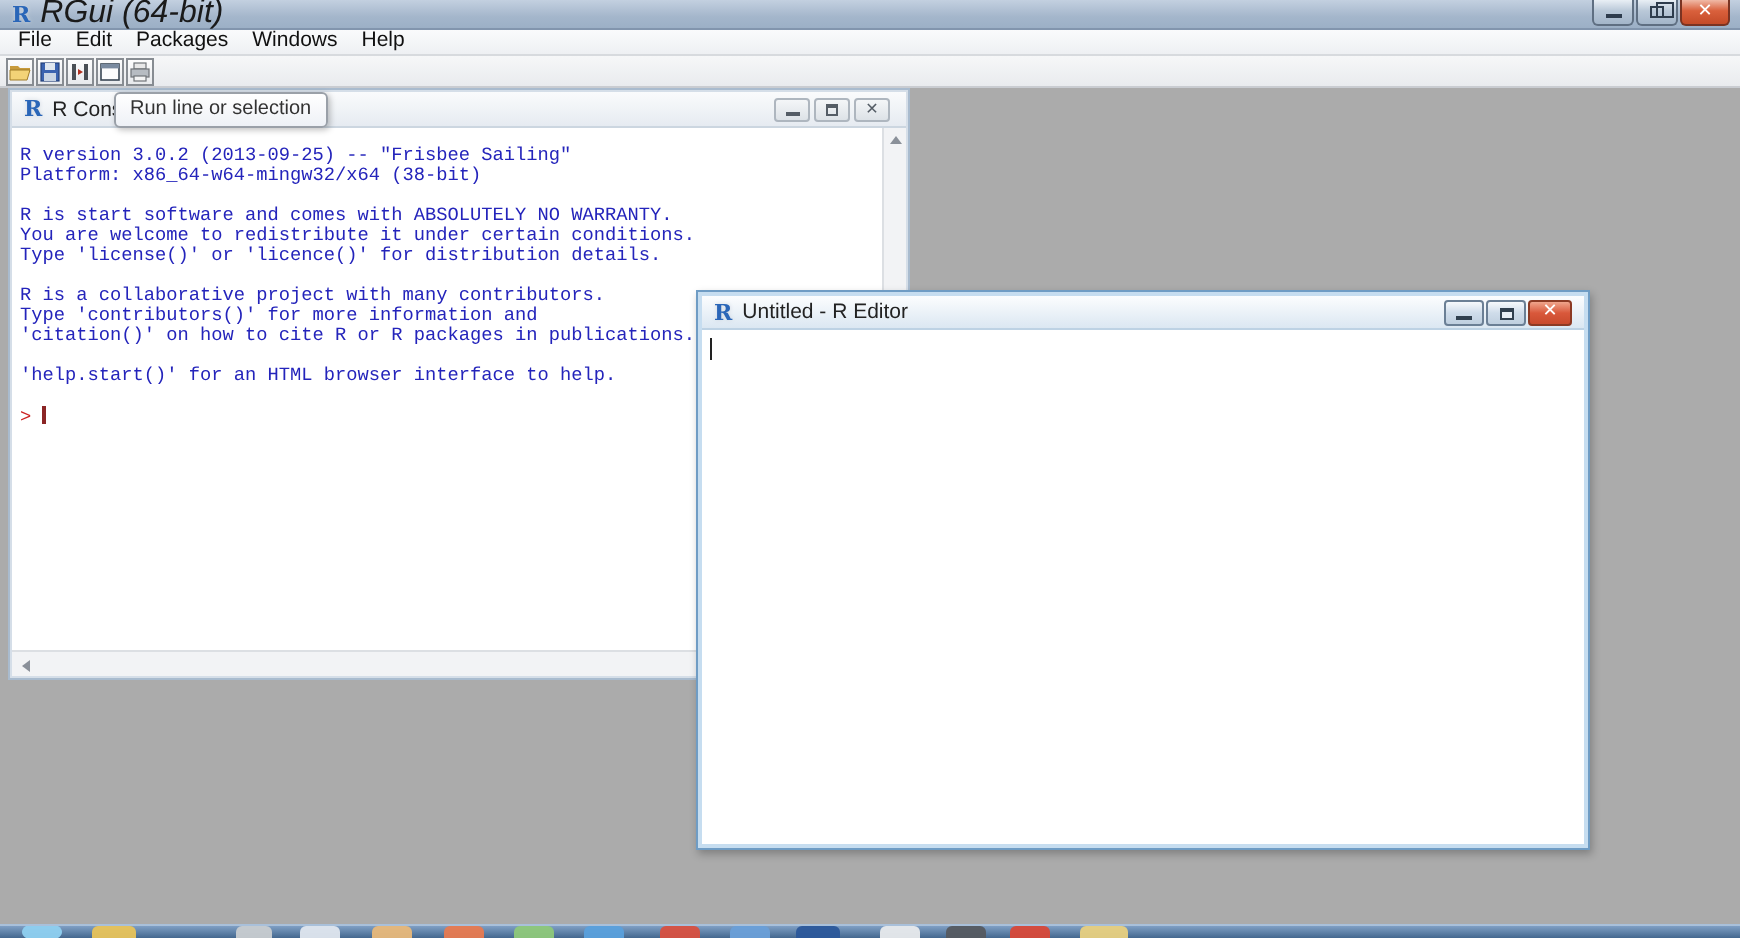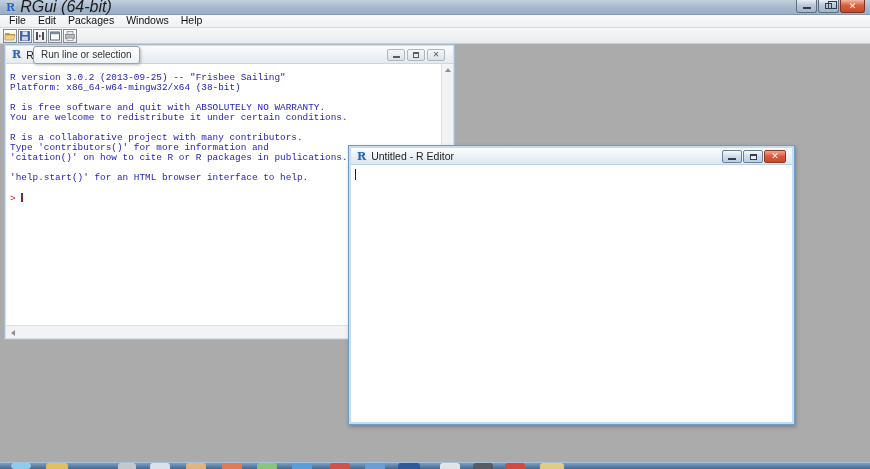--- a/index.html
+++ b/index.html
@@ -81,21 +81,21 @@
     background:linear-gradient(#f6f9fc,#cfdcea 50%,#bfcfdf);
     display:flex; align-items:center; justify-content:center; }
   .ebtn.close { width:22px; background:linear-gradient(#f0a58c,#d9583b 50%,#c84a2d); border-color:#8c3a24; }
   .ebtn .m-min { width:8px; height:2px; background:#31404f; margin-top:4px; }
   .ebtn .m-rest { width:7px; height:6px; border:1px solid #31404f; border-top-width:2px; background:#e8eef5; }
   .ebtn.close .m-x { color:#fff; font-size:9px; line-height:9px; font-weight:bold; font-family:"DejaVu Sans",sans-serif; }
   .editor-content { position:absolute; left:2px; right:2px; top:19px; bottom:2px; background:#fff; }
   .ed-caret { position:absolute; left:4px; top:4px; width:1px; height:11px; background:#222; }
 
   
-  .tooltip { position:absolute; left:33px; top:46px; z-index:5;
+  .tooltip { position:absolute; left:57px; top:46px; z-index:5;
     background:linear-gradient(#ffffff,#eef1f6); border:1px solid #9aa0a8; border-radius:3px;
     padding:2px 7px 3px 7px; font-size:10px; color:#333; box-shadow:1px 1px 3px rgba(0,0,0,0.25); }
 
   
   .taskbar { position:absolute; left:0; top:462px; width:870px; height:7px;
     background:linear-gradient(#7f9fc4,#44688f); border-top:1px solid #a9c0da; overflow:hidden; }
   .tb-icon { position:absolute; bottom:-2px; height:8px; border-radius:3px 3px 0 0; opacity:0.95; }
   .tb-icon.round { border-radius:50%; height:10px; }
 
   
@@ -176,22 +176,23 @@
         </div>
       <div class="mbtn">
           <span class="m-x">✕</span>
         </div>
     </div>
   </div>
   <div class="console-content">
       <div class="cline output">R version 3.0.2 (2013-09-25) -- "Frisbee Sailing"</div>
       <div class="cline output">Platform: x86_64-w64-mingw32/x64 (38-bit)</div>
       <div class="cline output">&nbsp;</div>
-      <div class="cline output">R is free software and quit with ABSOLUTELY NO WARRANTY.</div>
+      <div class="cline output">R is start software and comes with ABSOLUTELY NO WARRANTY.</div>
       <div class="cline output">You are welcome to redistribute it under certain conditions.</div>
+      <div class="cline output">Type 'license()' or 'licence()' for distribution details.</div>
       <div class="cline output">&nbsp;</div>
       <div class="cline output">R is a collaborative project with many contributors.</div>
       <div class="cline output">Type 'contributors()' for more information and</div>
       <div class="cline output">'citation()' on how to cite R or R packages in publications.</div>
       <div class="cline output">&nbsp;</div>
       <div class="cline output">'help.start()' for an HTML browser interface to help.</div>
       <div class="cline output">&nbsp;</div>
       <div class="cline prompt"><span>&gt; </span><span class="caret"></span></div>
     </div>
   <div class="vscroll">

